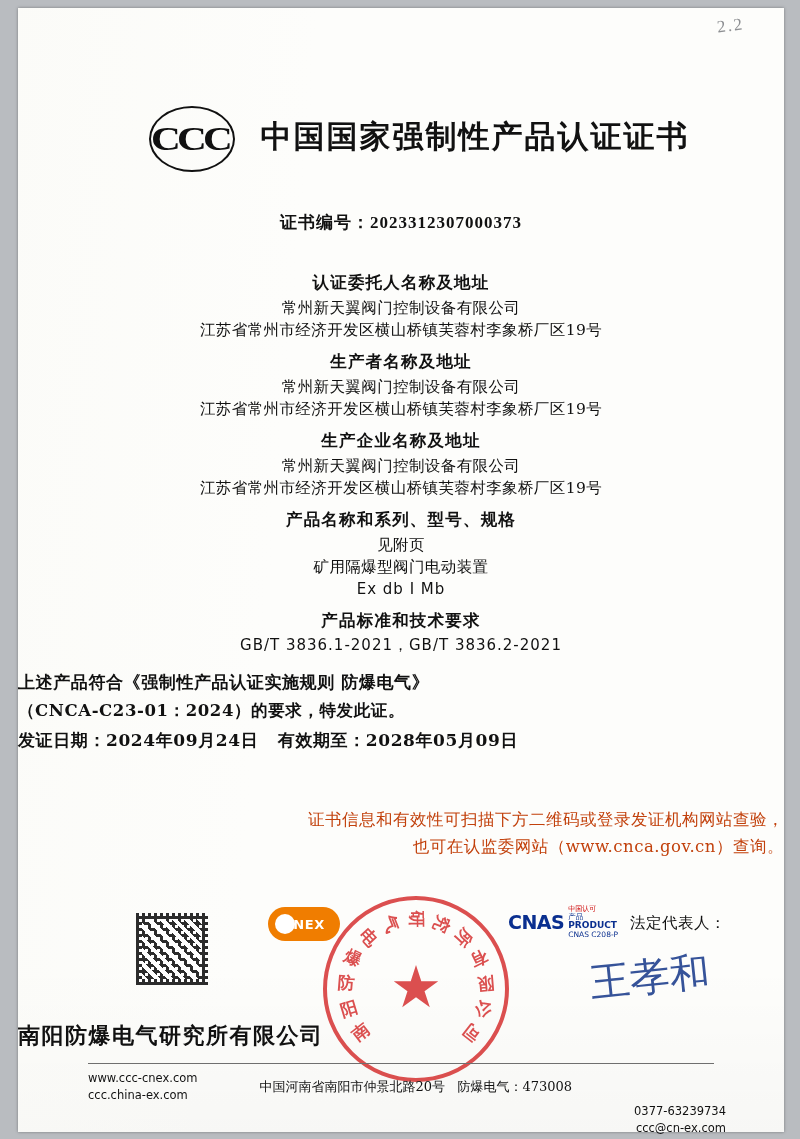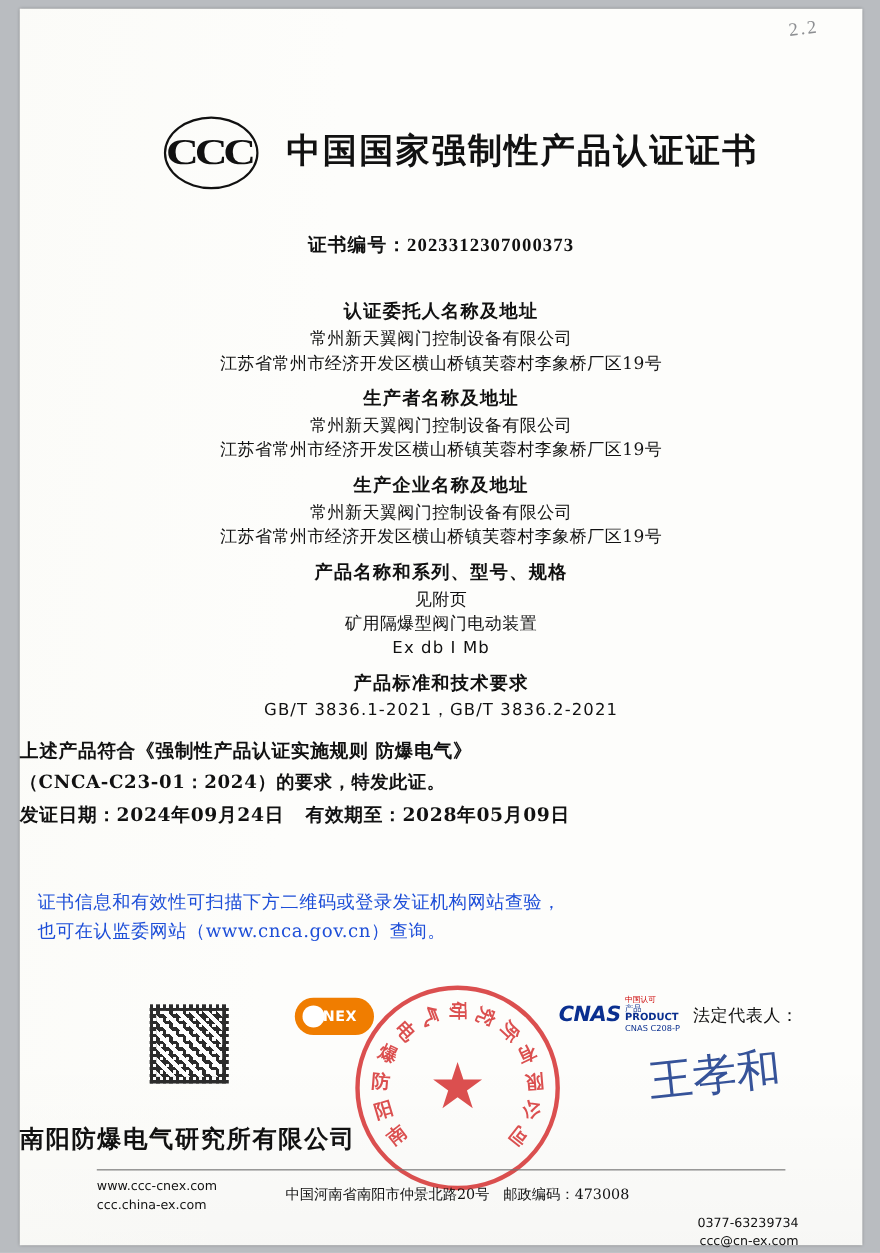--- a/index.html
+++ b/index.html
@@ -76,21 +76,21 @@
   }
   .st1{font-size:17px;font-weight:bold;letter-spacing:.6px;margin-bottom:6px;
        font-family:"DejaVu Serif","Liberation Serif",serif;}
   .st2{font-size:16.5px;font-weight:bold;letter-spacing:.6px;margin-bottom:7px;
        font-family:"DejaVu Serif","Liberation Serif",serif;}
   .dates{font-size:17px;font-weight:bold;letter-spacing:.6px;
        font-family:"DejaVu Serif","Liberation Serif",serif;}
 
   
   .verify{
-    position:absolute;left:16px;right:0;top:798px;text-align:left;color:#1d4ed8;
+    position:absolute;left:16px;right:0;top:798px;text-align:right;color:#c2410c;
     font-size:16.5px;line-height:1.65;letter-spacing:.5px;
     font-family:"DejaVu Serif","Liberation Serif",serif;
   }
 
   
   .qr{
     position:absolute;left:118px;top:905px;width:72px;height:72px;
     background:
       repeating-linear-gradient(90deg,#1b1b1b 0 3px,transparent 3px 6px),
       repeating-linear-gradient(0deg,#1b1b1b 0 3px,transparent 3px 6px);
@@ -110,21 +110,21 @@
   }
   .cnex span{color:#fff;font-weight:bold;font-size:13px;letter-spacing:.5px;
     font-family:"DejaVu Sans","Liberation Sans",sans-serif;}
   .cnex:before{
     content:"";position:absolute;left:7px;top:7px;width:20px;height:20px;
     border-radius:50%;background:#fff;
   }
 
   .cnas{position:absolute;left:490px;top:898px;display:flex;align-items:center;}
   .cnas-mark{font-family:"DejaVu Sans","Liberation Sans",sans-serif;
-    font-weight:bold;font-size:19px;color:#0a2f8f;letter-spacing:-.5px;font-style:italic;}
+    font-weight:bold;font-size:19px;color:#0a2f8f;letter-spacing:-.5px;}
   .cnas-txt{margin-left:4px;line-height:1.05;text-align:left;}
   .cnas-txt div{font-family:"DejaVu Sans","Liberation Sans",sans-serif;color:#0a2f8f;}
   .cnas-cn{font-size:7px;color:#c00 !important;}
   .cnas-p1{font-size:7.5px;}
   .cnas-p2{font-size:9px;font-weight:bold;}
   .cnas-code{font-size:7.5px;}
 
   .legalrep{
     position:absolute;right:58px;top:905px;
     font-size:15.5px;letter-spacing:.5px;color:#111;
@@ -269,21 +269,21 @@
 
   <div class="company">南阳防爆电气研究所有限公司</div>
 
   <div class="rule"></div>
   <div class="footer">
     <div class="col">
       <div>www.ccc-cnex.com</div>
       <div>ccc.china-ex.com</div>
     </div>
     <div class="col mid">
-      <span>中国河南省南阳市仲景北路20号</span>&nbsp;&nbsp;&nbsp;<span>邮政编码：</span><span>473008</span>
+      <span>中国河南省南阳市仲景北路20号</span>&nbsp;&nbsp;&nbsp;<span>防爆电气：</span><span>473008</span>
     </div>
     <div class="col right">
       <div>0377-63239734</div>
       <div>ccc@cn-ex.com</div>
     </div>
   </div>
 
 </div>
 
 </body></html>

